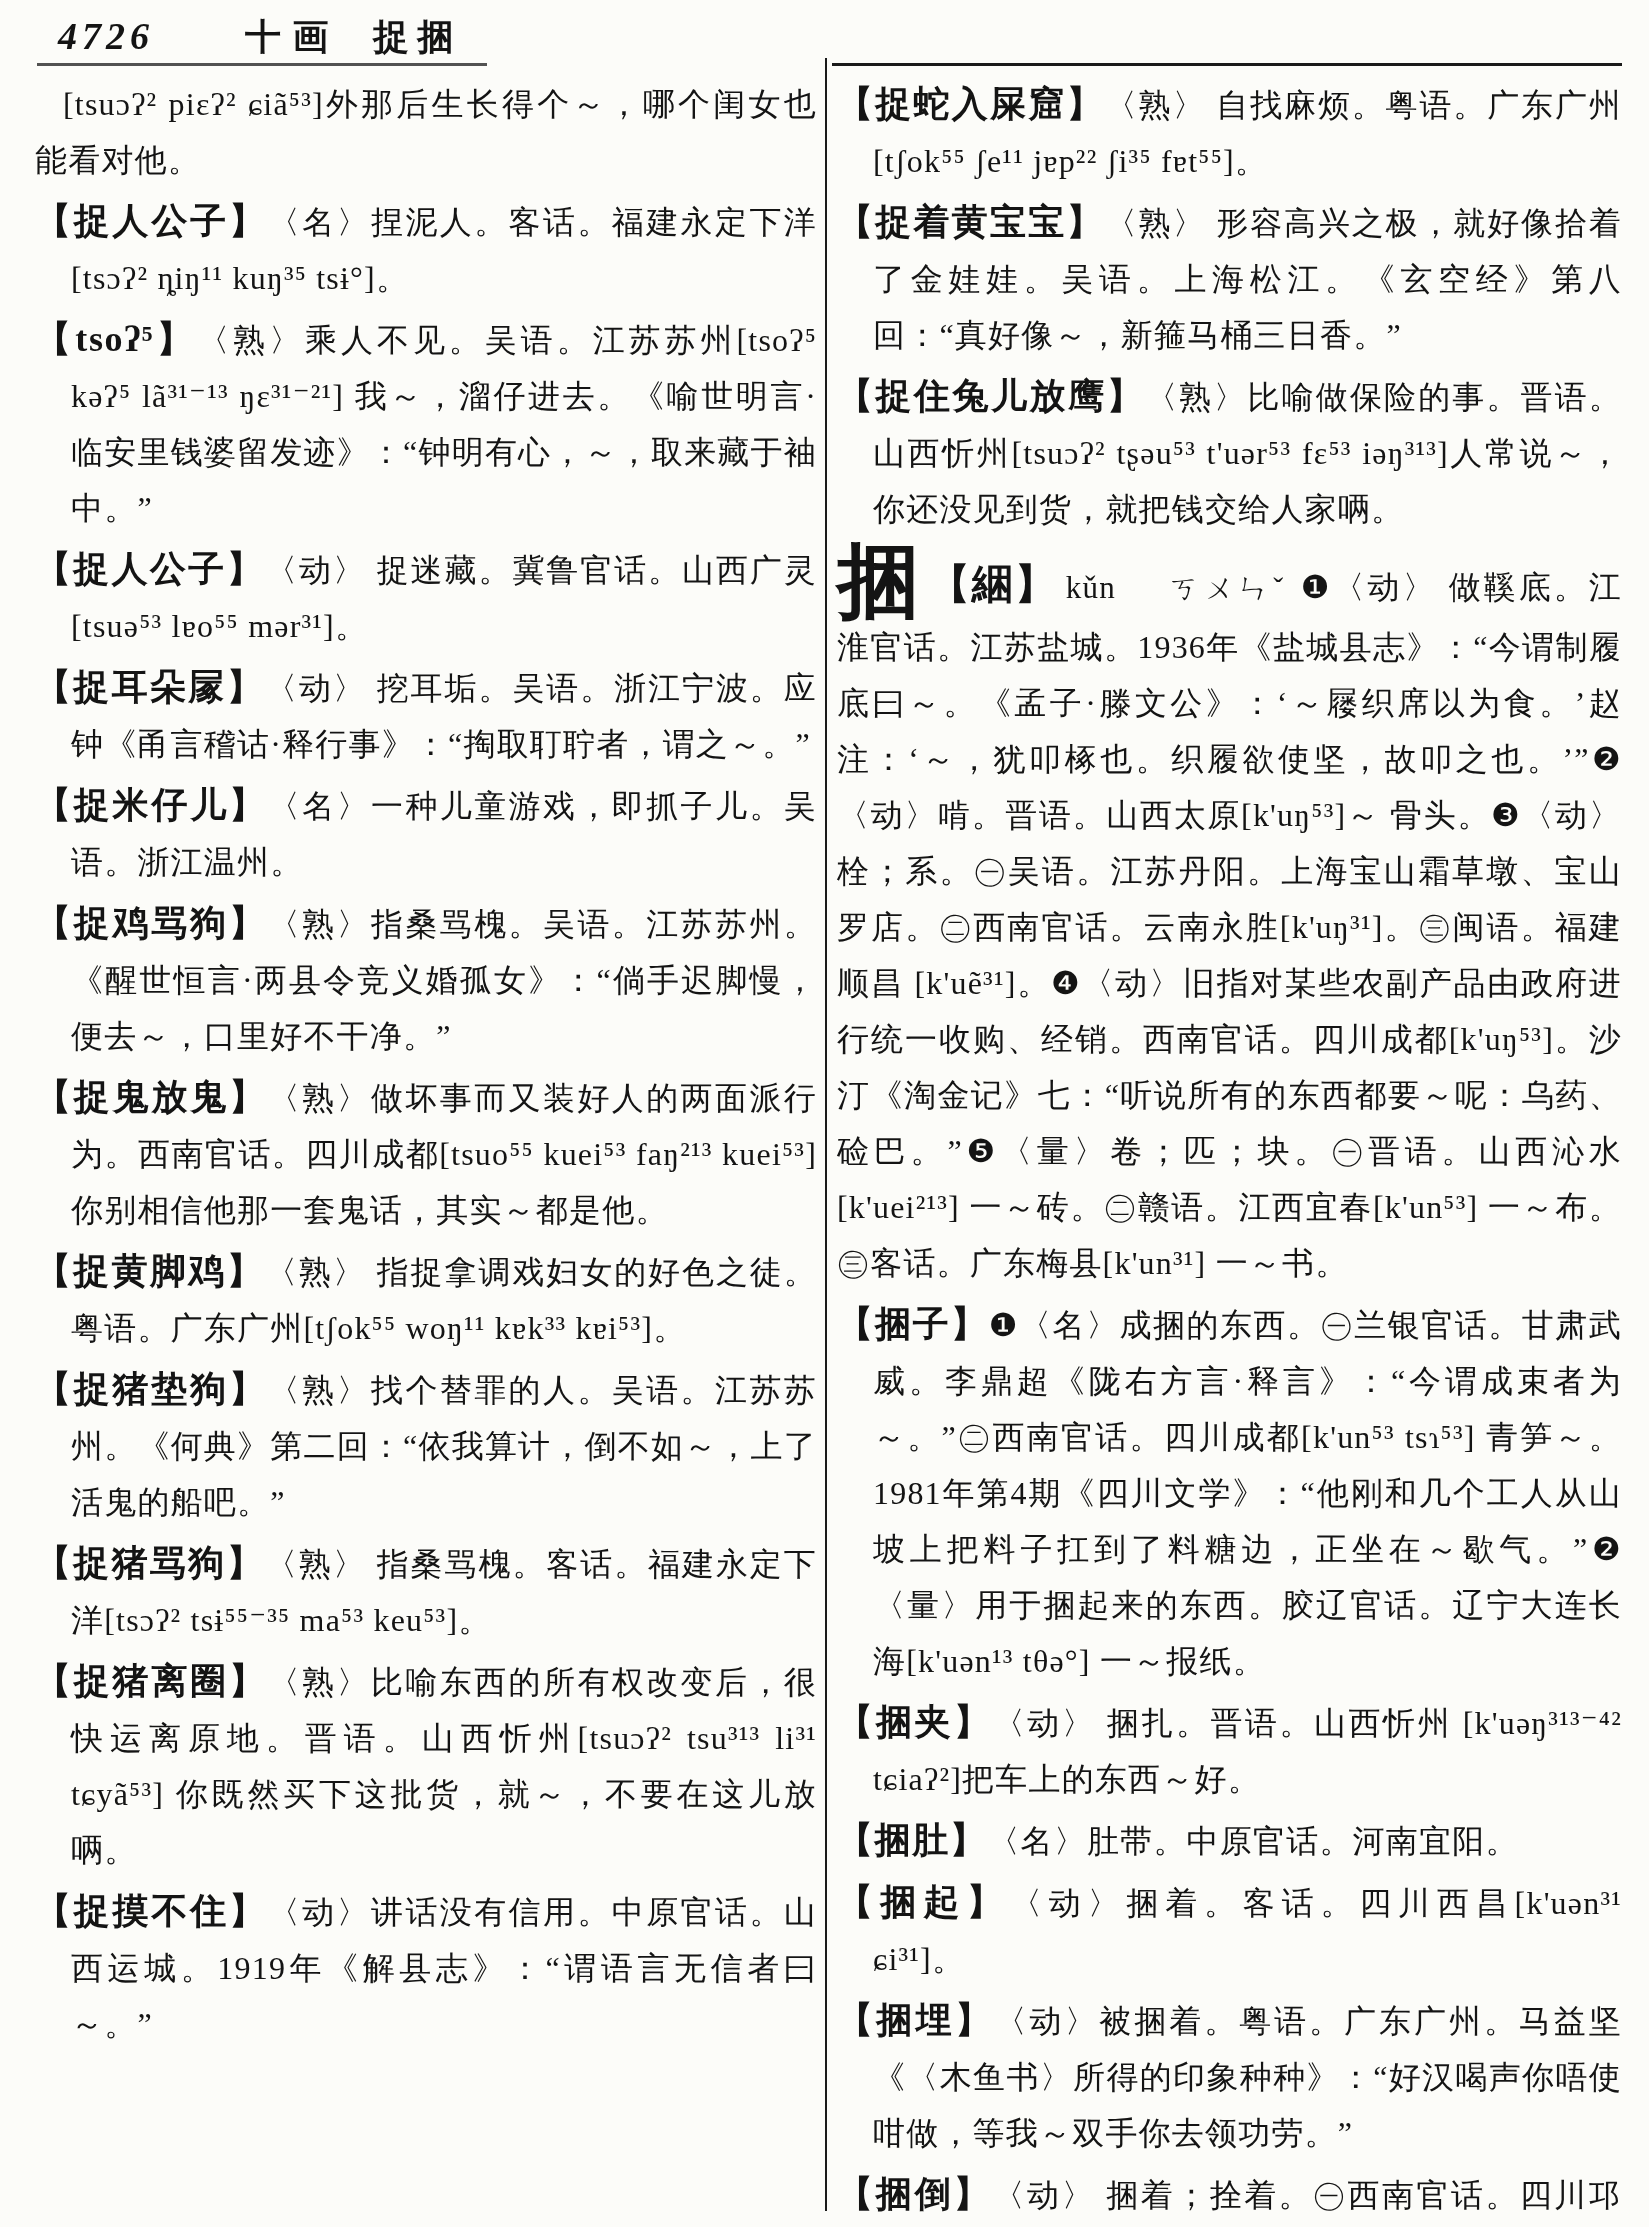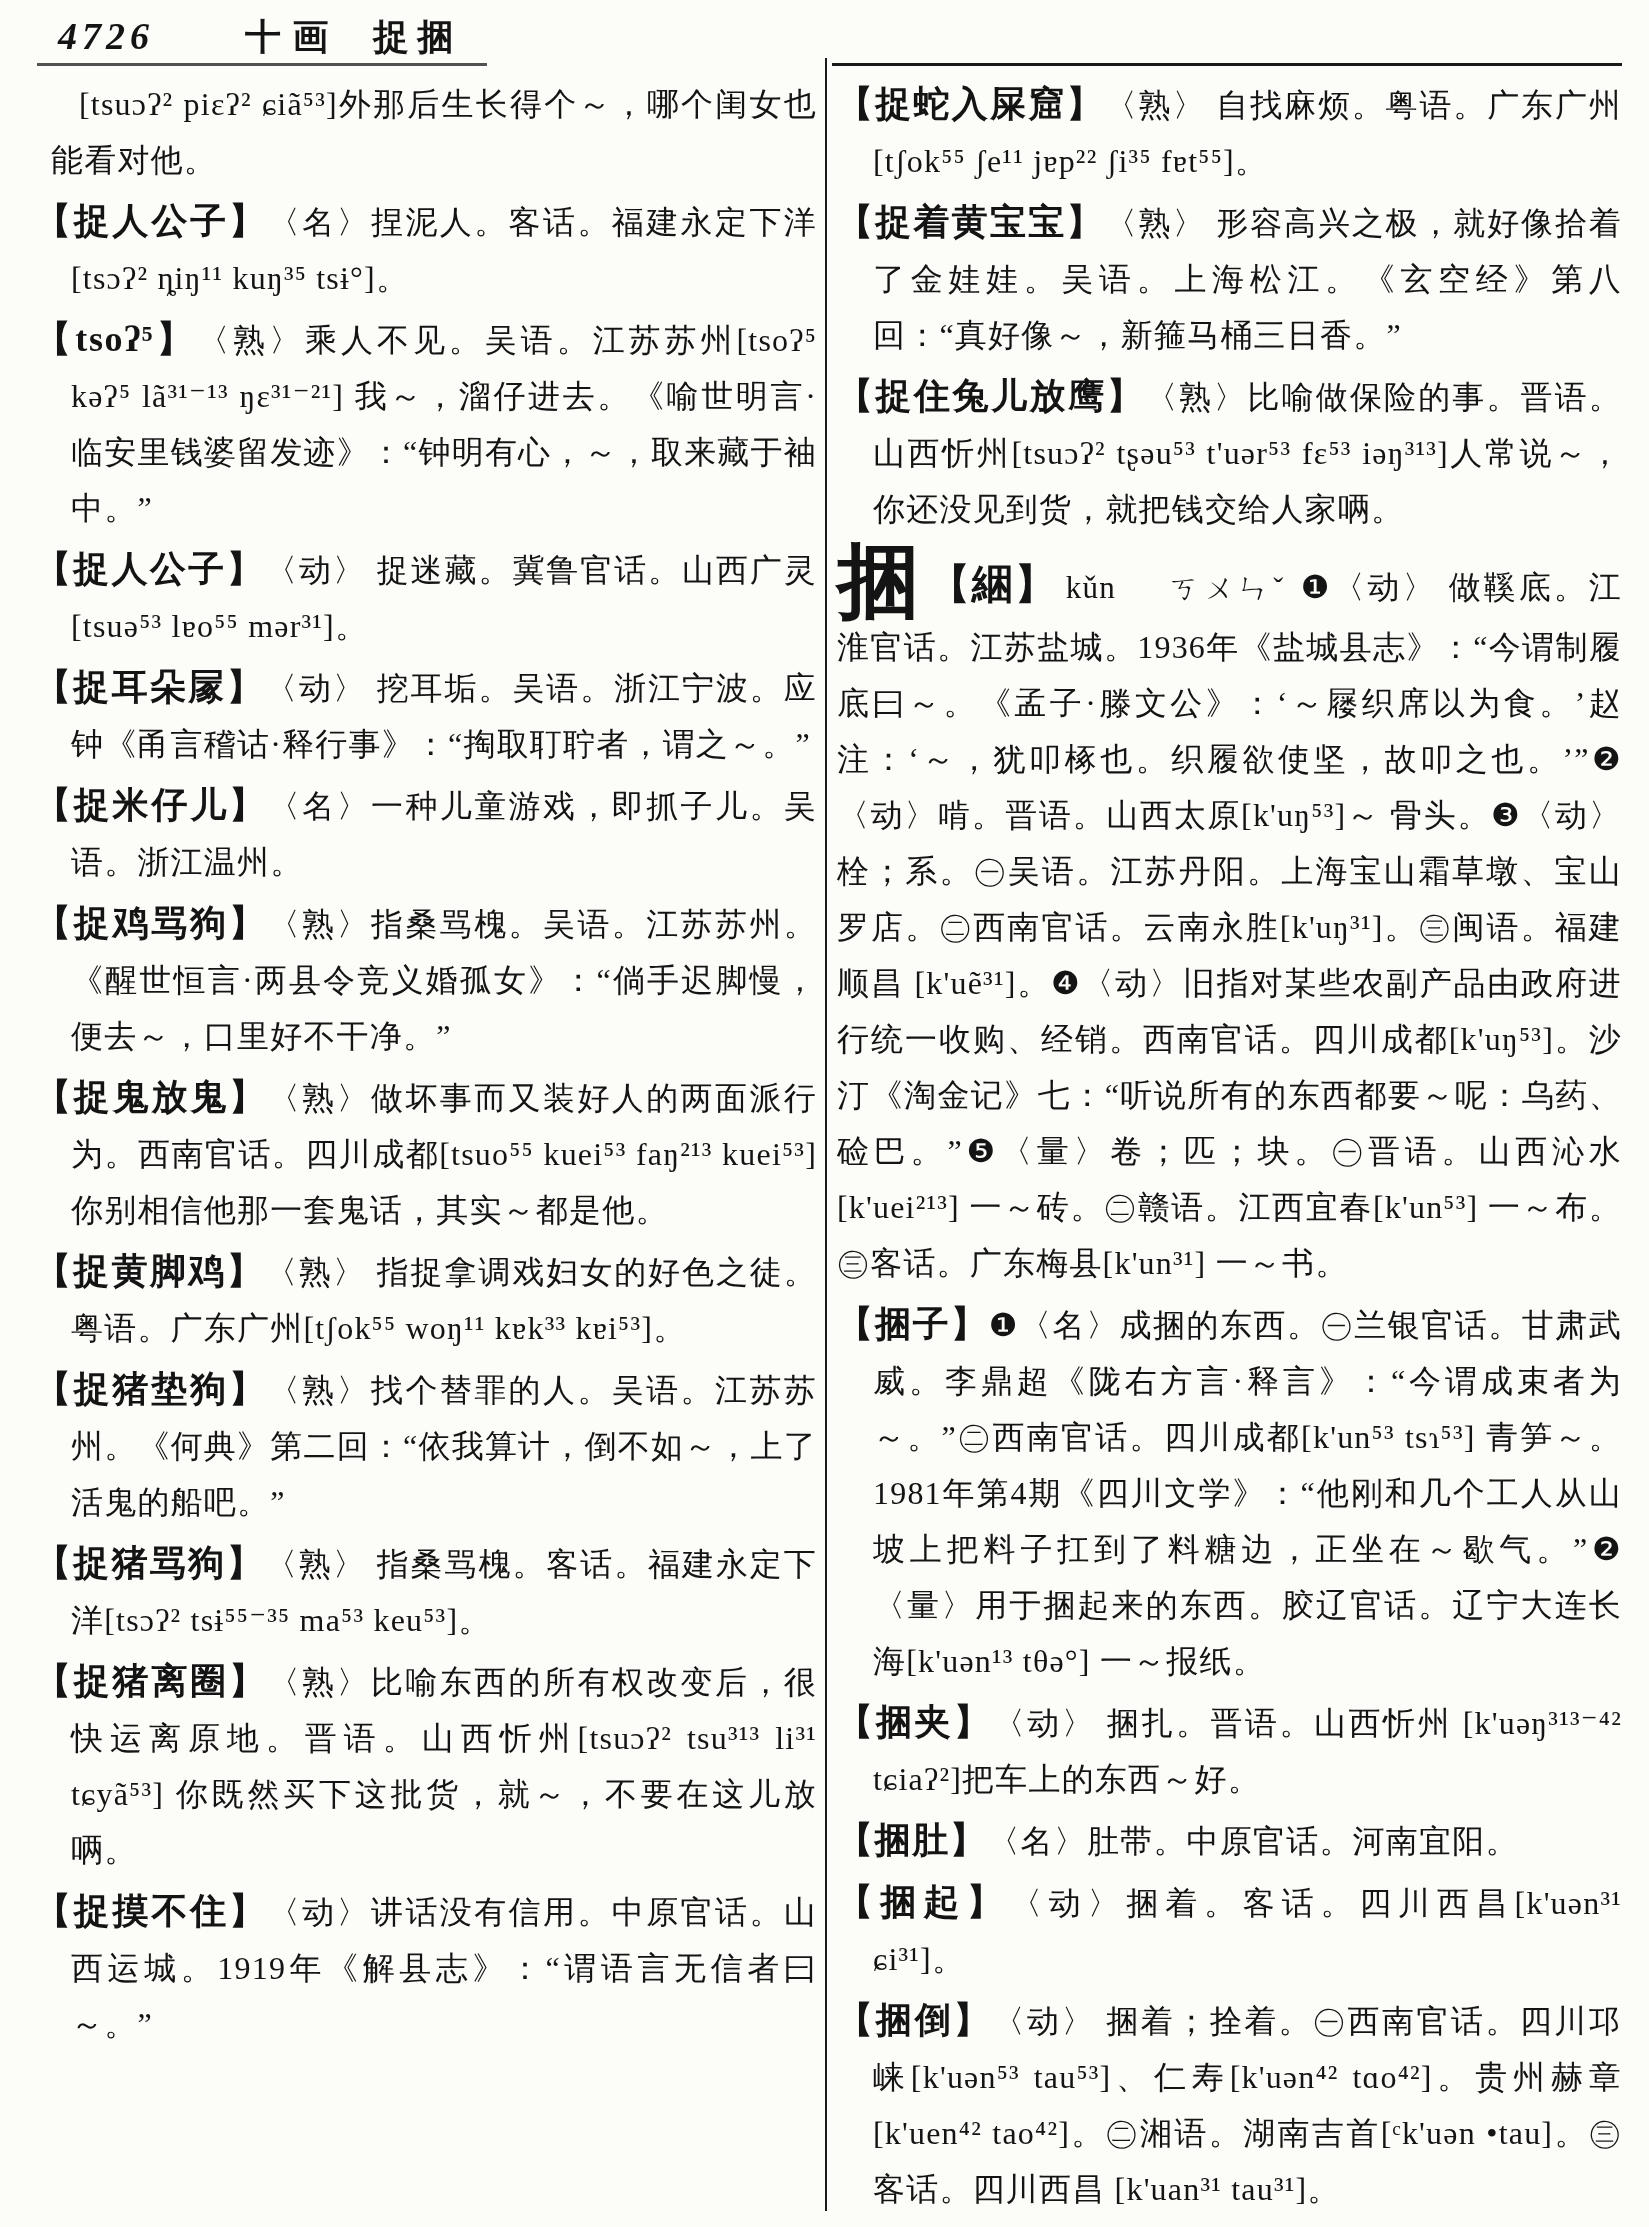--- a/index.html
+++ b/index.html
@@ -15,21 +15,21 @@
   .stroke-section{letter-spacing:11.5px;margin-right:33px;}
   .section-chars{letter-spacing:8.2px;text-align:right;}
   .header-rule{position:absolute;height:2.5px;background:#1a1a1a;top:63px;}
   .header-rule.left{left:37px;width:450px;opacity:.75;}
   .header-rule.right{left:832px;width:790px;}
   .column-divider{position:absolute;left:825px;top:58px;width:1.6px;height:2153px;background:#1a1a1a;}
   .col{position:absolute;top:76px;font-size:32px;line-height:56px;letter-spacing:1.2px;text-align:justify;}
   .col-left{left:35px;width:782px;}
   .col-right{left:837px;width:785px;}
   p.entry{margin:0 0 5px 0;padding-left:36px;text-indent:-36px;}
-  p.cont{margin:0 0 5px 16px;padding-left:0;text-indent:28px;}
+  p.cont{margin:0 0 5px 0;padding-left:0;text-indent:28px;}
   p.head-entry{margin:8.2px 0 5px 0;padding-left:0;text-indent:0;}
   .hw{font-weight:bold;font-size:36px;letter-spacing:1.6px;}
   .bd{}
   .bigchar{font-size:82px;font-weight:bold;line-height:.9;vertical-align:-11.5px;margin-right:8.2px;letter-spacing:0;}
   .variant{font-weight:bold;font-size:41px;letter-spacing:0;}
   .pinyin{font-size:31px;margin:0 11.5px 0 8.2px;}
   .zhuyin{font-size:30px;margin-right:13.2px;letter-spacing:2.5px;margin-left:40px;}
 </style>
 </head>
 <body>
@@ -64,18 +64,19 @@
     <p class="entry"><span class="hw">【捉蛇入屎窟】</span><span class="bd">〈熟〉 自找麻烦。粤语。广东广州[tʃok⁵⁵ ʃe¹¹ jɐp²² ʃi³⁵ fɐt⁵⁵]。</span></p>
     <p class="entry"><span class="hw">【捉着黄宝宝】</span><span class="bd">〈熟〉 形容高兴之极，就好像拾着了金娃娃。吴语。上海松江。《玄空经》第八回：“真好像～，新箍马桶三日香。”</span></p>
     <p class="entry"><span class="hw">【捉住兔儿放鹰】</span><span class="bd">〈熟〉比喻做保险的事。晋语。山西忻州[tsuɔʔ² tʂəu⁵³ t'uər⁵³ fɛ⁵³ iəŋ³¹³]人常说～，你还没见到货，就把钱交给人家唡。</span></p>
 
     <p class="head-entry"><span class="bigchar">捆</span><span class="variant">【綑】</span><span class="pinyin">kǔn</span><span class="zhuyin">ㄎㄨㄣˇ</span><span class="bd">❶〈动〉 做鞵底。江淮官话。江苏盐城。1936年《盐城县志》：“今谓制履底曰～。《孟子·滕文公》：‘～屦织席以为食。’赵注：‘～，犹叩椓也。织履欲使坚，故叩之也。’”❷〈动〉啃。晋语。山西太原[k'uŋ⁵³]～ 骨头。❸〈动〉 栓；系。㊀吴语。江苏丹阳。上海宝山霜草墩、宝山罗店。㊁西南官话。云南永胜[k'uŋ³¹]。㊂闽语。福建顺昌 [k'uẽ³¹]。❹〈动〉旧指对某些农副产品由政府进行统一收购、经销。西南官话。四川成都[k'uŋ⁵³]。沙汀《淘金记》七：“听说所有的东西都要～呢：乌药、硷巴。”❺〈量〉卷；匹；块。㊀晋语。山西沁水[k'uei²¹³] 一～砖。㊁赣语。江西宜春[k'un⁵³] 一～布。㊂客话。广东梅县[k'un³¹] 一～书。</span></p>
 
     <p class="entry"><span class="hw">【捆子】</span><span class="bd">❶〈名〉成捆的东西。㊀兰银官话。甘肃武威。李鼎超《陇右方言·释言》：“今谓成束者为～。”㊁西南官话。四川成都[k'un⁵³ tsɿ⁵³] 青笋～。1981年第4期《四川文学》：“他刚和几个工人从山坡上把料子扛到了料糖边，正坐在～歇气。”❷〈量〉用于捆起来的东西。胶辽官话。辽宁大连长海[k'uən¹³ tθə°] 一～报纸。</span></p>
     <p class="entry"><span class="hw">【捆夹】</span><span class="bd">〈动〉 捆扎。晋语。山西忻州 [k'uəŋ³¹³⁻⁴² tɕiaʔ²]把车上的东西～好。</span></p>
     <p class="entry"><span class="hw">【捆肚】</span><span class="bd">〈名〉肚带。中原官话。河南宜阳。</span></p>
     <p class="entry"><span class="hw">【捆起】</span><span class="bd">〈动〉捆着。客话。四川西昌[k'uən³¹ ɕi³¹]。</span></p>
+    <p class="entry"><span class="hw">【捆埋】</span><span class="bd">〈动〉被捆着。粤语。广东广州。马益坚《〈木鱼书〉所得的印象种种》：“好汉喝声你唔使咁做，等我～双手你去领功劳。”</span></p>
     <p class="entry"><span class="hw">【捆倒】</span><span class="bd">〈动〉 捆着；拴着。㊀西南官话。四川邛崃[k'uən⁵³ tau⁵³]、仁寿[k'uən⁴² tɑo⁴²]。贵州赫章[k'uen⁴² tao⁴²]。㊁湘语。湖南吉首[ᶜk'uən •tau]。㊂客话。四川西昌 [k'uan³¹ tau³¹]。</span></p>
 
   </div>
 
 </div>
 
 
 </body></html>

